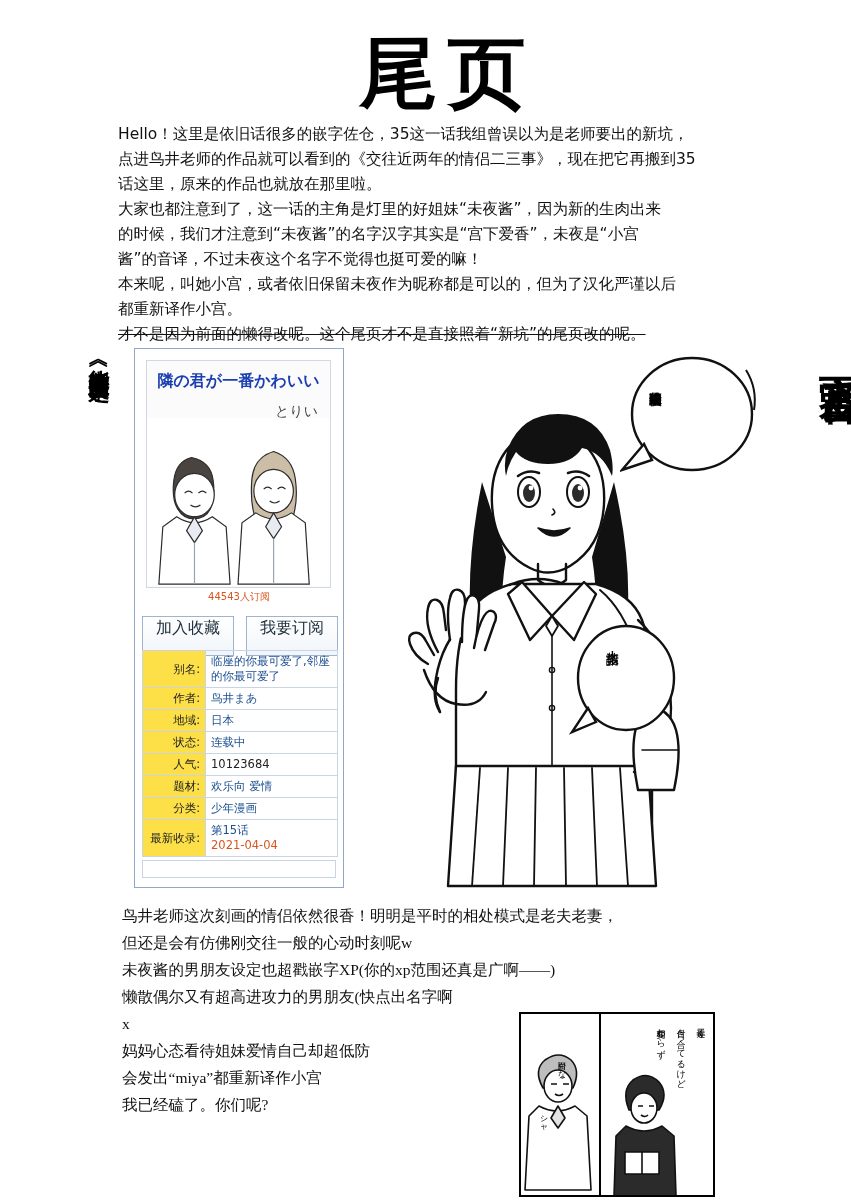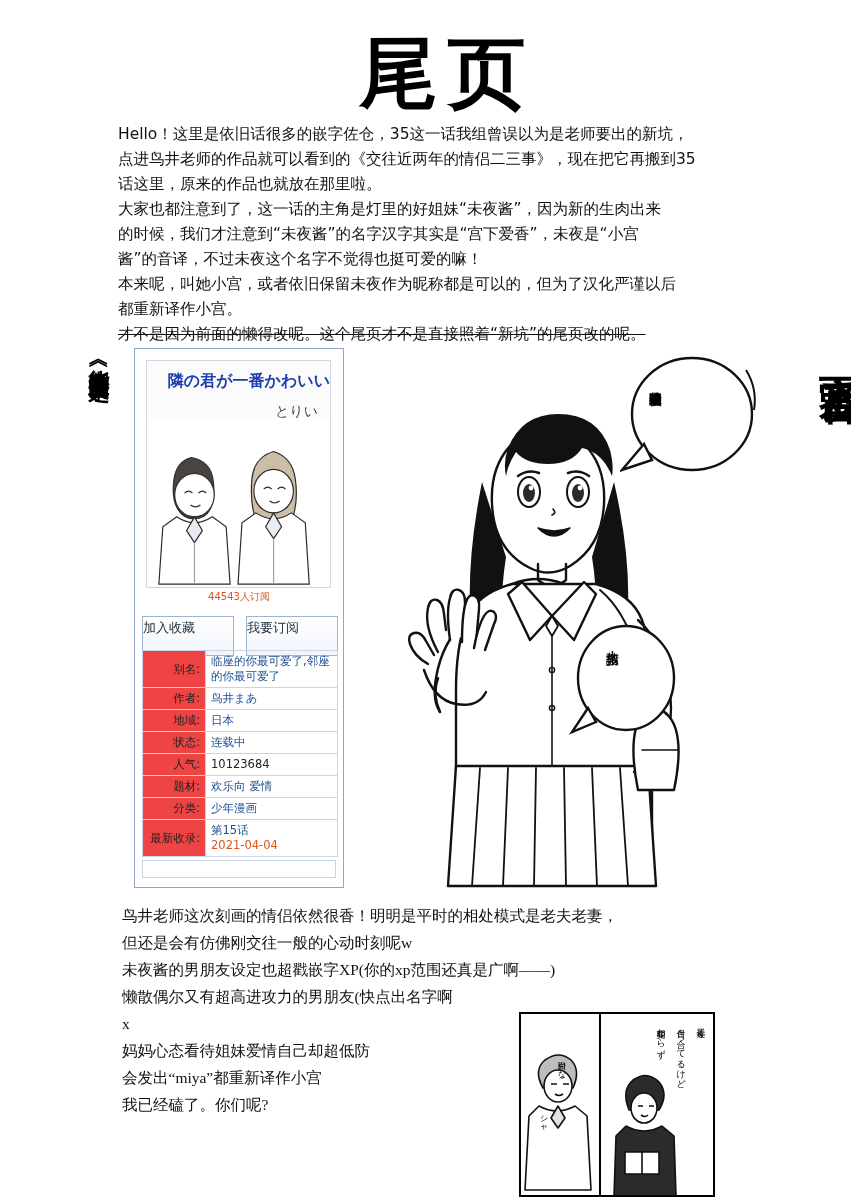--- a/index.html
+++ b/index.html
@@ -87,21 +87,21 @@
     height: 228px;
     border: 1px solid #cfd8e4;
     box-sizing: border-box;
     background: #fbfbfb;
     overflow: hidden;
   }
   .cover-title {
     position: absolute;
     left: 0; top: 10px;
     width: 100%;
-    text-align: right;
+    text-align: center;
     font-family: "DejaVu Serif", "Liberation Serif", serif;
     font-weight: bold;
     font-size: 16px;
     color: #1b3fb0;
     letter-spacing: 0px;
   }
   .cover-sub {
     position: absolute;
     right: 12px; top: 42px;
     font-size: 14px;
@@ -126,21 +126,22 @@
     left: 120px;
     top: 604px;
     width: 196px;
     display: flex;
     justify-content: space-between;
   }
   .btn {
     width: 92px;
     height: 40px;
     line-height: 22px;
-    font-size: 13px;
+    text-align: center;
+    font-size: 16px;
     border: 1px solid #9fb4cf;
     background: linear-gradient(#ffffff, #f1f5fa);
     color: #22313f;
     box-sizing: border-box;
     cursor: pointer;
   }
   table.meta {
     position: absolute;
     left: 120px;
     top: 638px;
@@ -150,21 +151,21 @@
   }
   table.meta td {
     border: 1px solid #c9d5e4;
     padding: 3px 5px;
     vertical-align: middle;
     line-height: 15px;
   }
   table.meta td.k {
     width: 52px;
     text-align: right;
-    background: #ef4444;
+    background: #fde047;
     color: #222;
     white-space: nowrap;
   }
   table.meta td.v {
     color: #1c4f91;
   }
   table.meta td.v.black { color: #222; }
   .date-red { color: #d9541e; display: block; }
   .card-footer {
     position: absolute;

